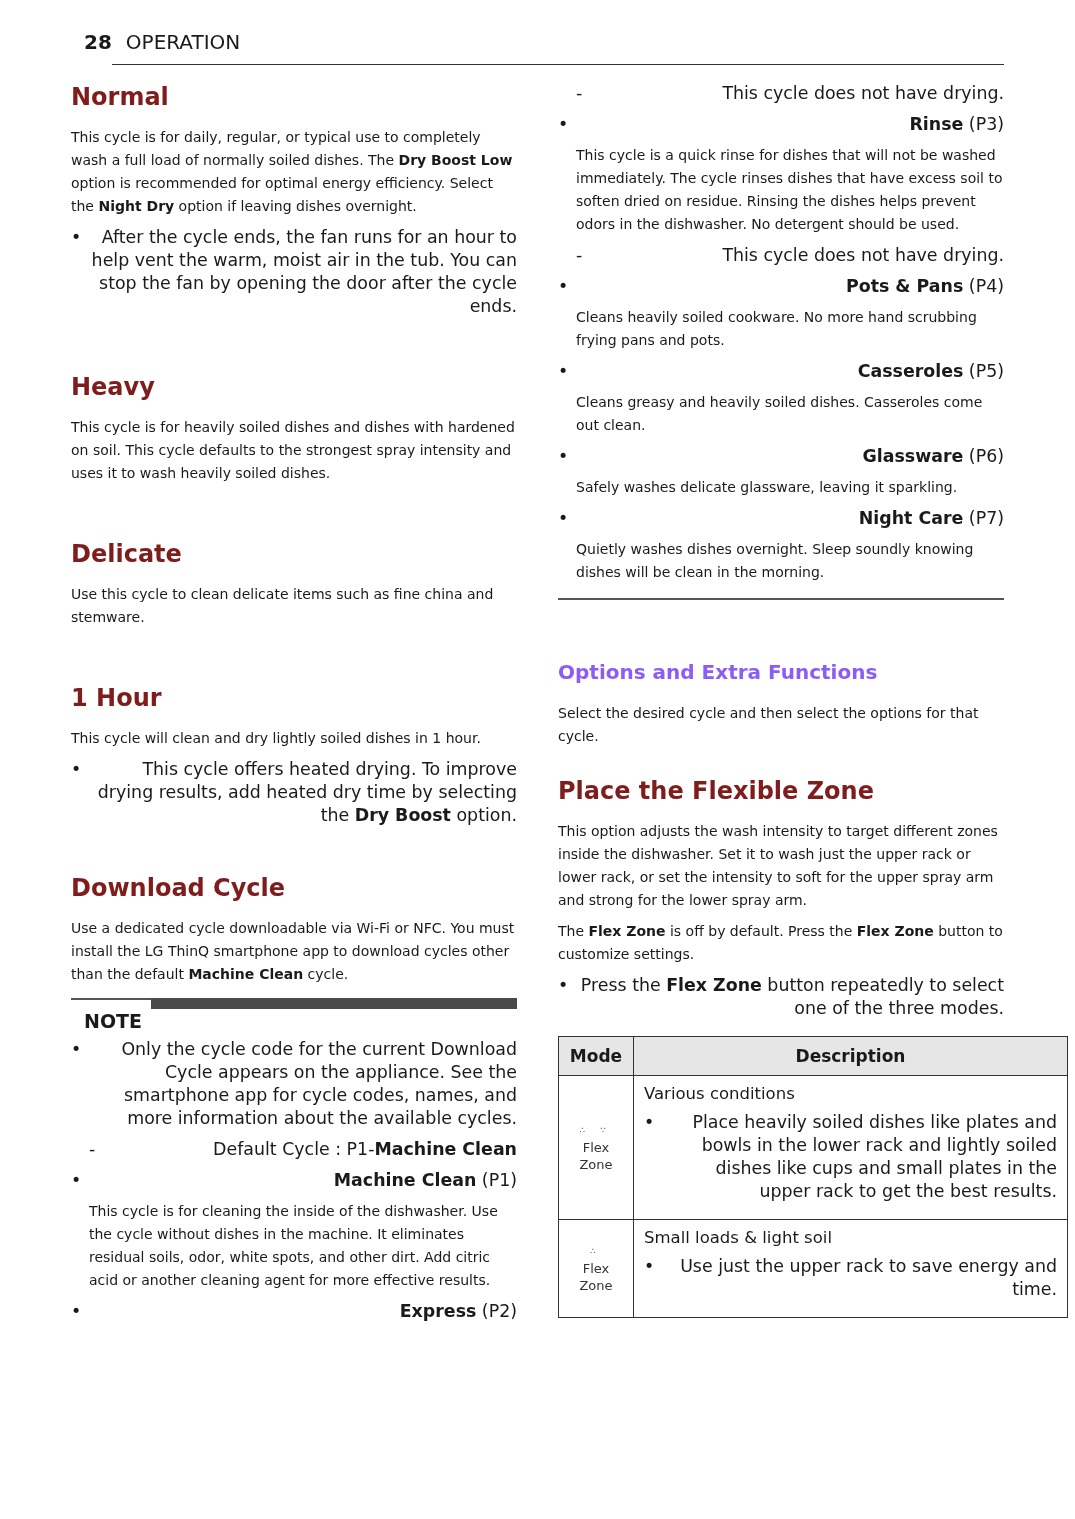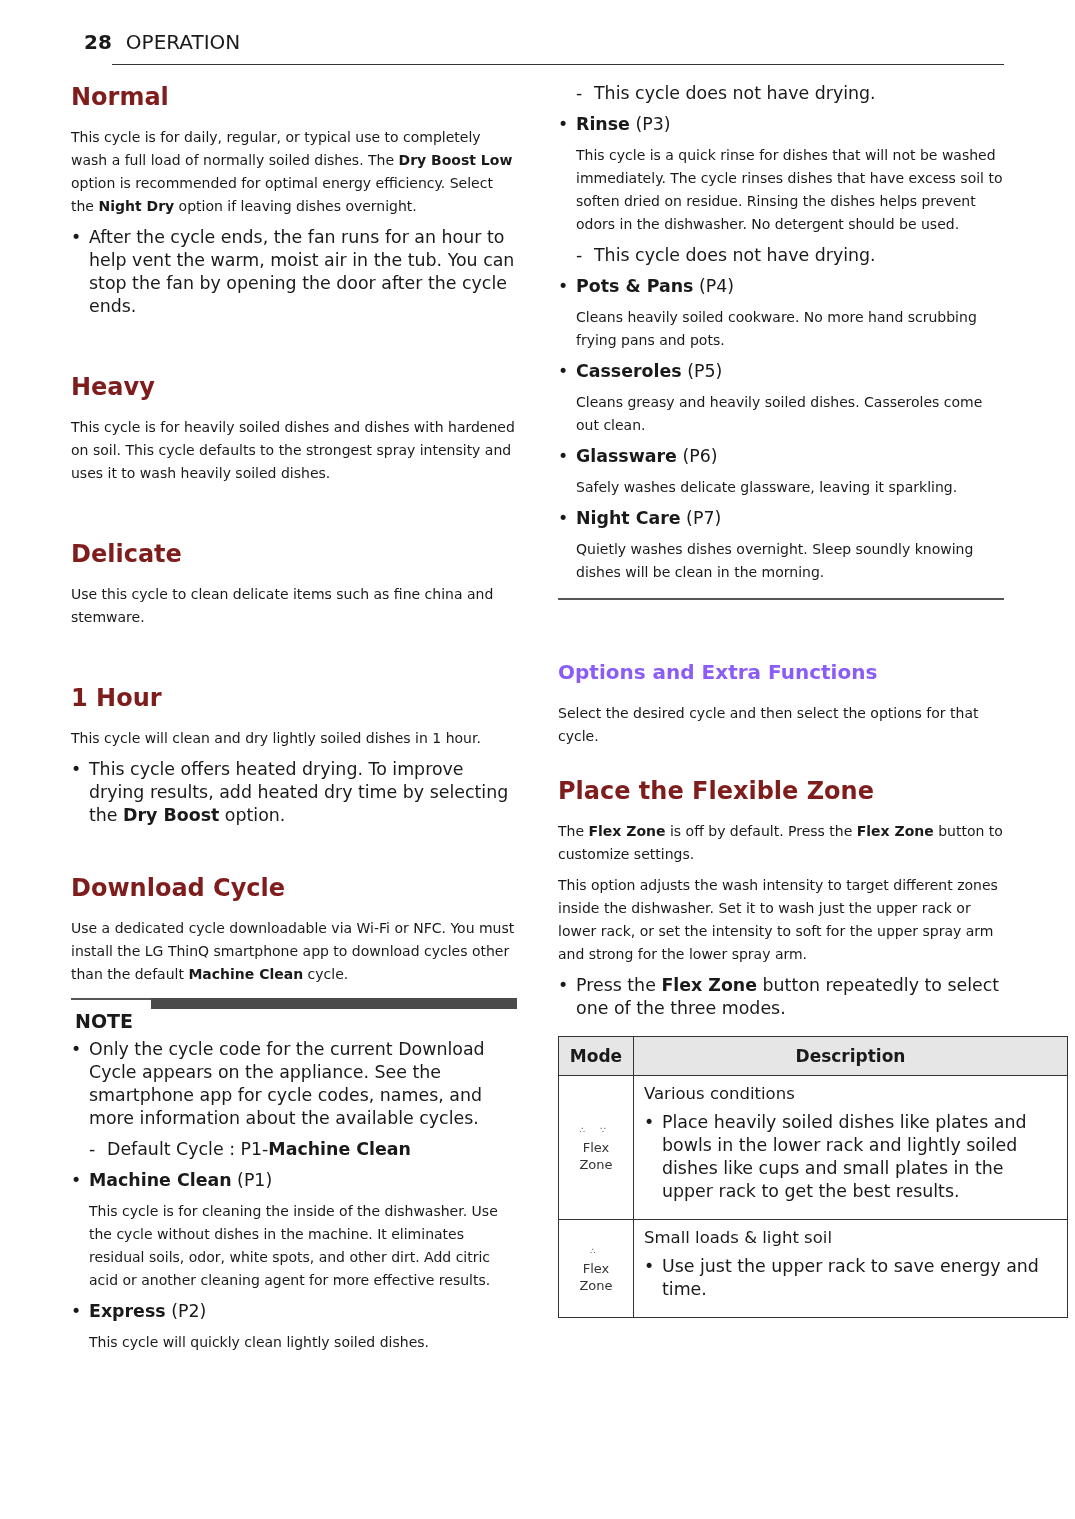--- a/index.html
+++ b/index.html
@@ -7,31 +7,31 @@
          font-family: "DejaVu Sans", sans-serif; color: #1a1a1a; }
   .header { position: absolute; left: 84px; top: 30px; font-size: 20px; }
   .header .num { font-weight: bold; margin-right: 14px; }
   .header-rule { position: absolute; left: 112px; top: 64px; width: 892px; height: 1px; background: #333; }
   .col { position: absolute; top: 80px; }
   .col-left { left: 71px; width: 446px; }
   .col-right { left: 558px; width: 446px; top: 82px; }
   h2.sub { color: #7f1d1d; font-size: 24px; font-weight: bold; margin: 0 0 12px 0; line-height: 34px; }
   p { font-size: 14px; line-height: 23px; margin: 0 0 8px 0; }
   ul { list-style: none; padding: 0; margin: 0 0 8px 0; }
-  li { font-size: 17.4px; line-height: 23px; position: relative; padding-left: 18px; margin-bottom: 8px; }
+  li { font-size: 17.4px; line-height: 23px; position: relative; padding-left: 18px; margin-bottom: 8px; text-align: right; }
   li::before { content: "•"; position: absolute; left: 0; top: 0; }
   li.dash::before { content: "-"; }
   .indent { padding-left: 18px; }
   .b { font-weight: bold; }
   .gap-l { height: 44px; }
   .gap-m { height: 36px; }
   .note-bar { position: relative; height: 12px; margin-top: 12px; }
   .note-bar .thin { position: absolute; left: 0; top: 0; width: 80px; height: 2px; background: #555; }
   .note-bar .thick { position: absolute; left: 80px; top: 0; right: 0; height: 11px; background: #4a4a4a; }
-  .note-title { font-size: 19px; font-weight: bold; margin: 0 0 6px 4px; }
+  .note-title { font-size: 19px; font-weight: bold; margin: 0 0 6px 13px; }
   .right-rule { height: 2px; background: #555; margin: 14px 0 0 0; }
   h1.big { font-size: 20px; font-weight: bold; margin: 52px 0 10px 0; line-height: 40px; color: #8b5cf6; }
   table.modes { border-collapse: collapse; width: 510px; margin-top: 16px; }
   table.modes th, table.modes td { border: 1px solid #333; font-size: 17px; vertical-align: middle; }
   table.modes th { background: #e6e6e6; font-weight: bold; height: 38px; padding: 0 8px; }
   table.modes td.mode { width: 72px; text-align: center; font-size: 13px; line-height: 17px; color: #333; }
   table.modes td.desc { padding: 6px 10px 8px 10px; vertical-align: top; }
   table.modes td.desc p.title { font-size: 16.5px; margin: 0 0 6px 0; }
   table.modes td.desc li { margin-bottom: 0; }
   .dots { font-size: 9px; letter-spacing: 6px; color: #555; }
@@ -81,21 +81,20 @@
   <ul class="indent">
       <li class="dash"><span>Default Cycle : P1-</span><span class="b">Machine Clean</span></li>
     </ul>
   <ul>
     <li><span class="b">Machine Clean</span><span> (P1)</span></li>
   </ul>
   <p class="indent">This cycle is for cleaning the inside of the dishwasher. Use the cycle without dishes in the machine. It eliminates residual soils, odor, white spots, and other dirt. Add citric acid or another cleaning agent for more effective results.</p>
   <ul>
     <li><span class="b">Express</span><span> (P2)</span></li>
   </ul>
-  <p class="indent">This cycle will quickly clean lightly soiled dishes.</p>
 </div>
 
 <div class="col col-right">
   <ul class="indent">
       <li class="dash">This cycle does not have drying.</li>
     </ul>
 
   <ul>
       <li><span class="b">Rinse</span><span> (P3)</span></li>
     </ul>
@@ -123,22 +122,22 @@
       <li><span class="b">Night Care</span><span> (P7)</span></li>
     </ul>
   <p class="indent">Quietly washes dishes overnight. Sleep soundly knowing dishes will be clean in the morning.</p>
 
   <div class="right-rule"></div>
 
   <h1 class="big">Options and Extra Functions</h1>
   <p>Select the desired cycle and then select the options for that cycle.</p>
 
   <h2 class="sub" style="margin-top:26px;">Place the Flexible Zone</h2>
+  <p>This option adjusts the wash intensity to target different zones inside the dishwasher. Set it to wash just the upper rack or lower rack, or set the intensity to soft for the upper spray arm and strong for the lower spray arm.</p>
   <p><span>The </span><span class="b">Flex Zone</span><span> is off by default. Press the </span><span class="b">Flex Zone</span><span> button to customize settings.</span></p>
-  <p>This option adjusts the wash intensity to target different zones inside the dishwasher. Set it to wash just the upper rack or lower rack, or set the intensity to soft for the upper spray arm and strong for the lower spray arm.</p>
   <ul>
       <li><span>Press the </span><span class="b">Flex Zone</span><span> button repeatedly to select one of the three modes.</span></li>
     </ul>
 
   <table class="modes">
     <tbody>
         <tr>
       <th>Mode</th>
       <th>Description</th>
     </tr>

